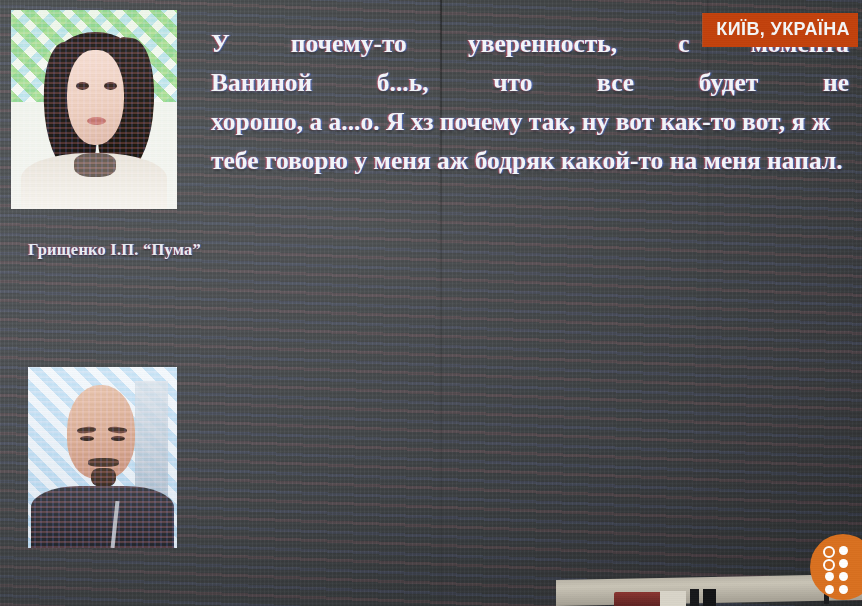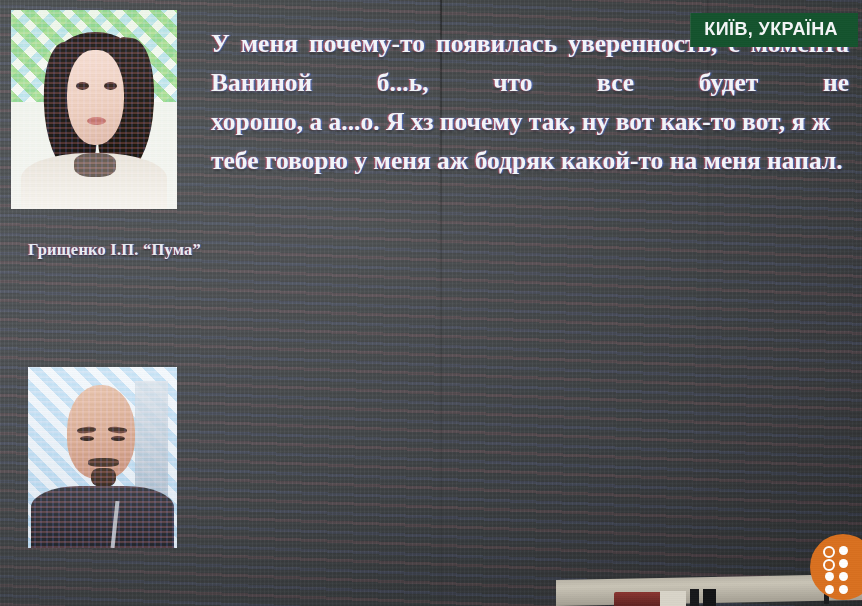--- a/index.html
+++ b/index.html
@@ -159,22 +159,22 @@
     white-space:nowrap;
   }
   .qline.just{
     display:flex;justify-content:space-between;white-space:normal;
   }
   .qline.just > span{display:inline-block;}
 
   
   #loc-badge{
     position:absolute;right:4px;top:13px;
-    background:#14532d;
-    padding:6px 20px 7px 13px;
+    background:#c2410c;
+    padding:6px 8px 7px 13px;
     border-left:1px solid rgba(120,120,120,.25);
   }
   #loc-badge span{
     font-family:"Liberation Sans",sans-serif;
     font-weight:700;font-size:18px;letter-spacing:.4px;
     color:#f4f6f7;
   }
 
   
   #desk{
@@ -262,23 +262,21 @@
       <div id="p2-zip"></div>
     </div>
     <div class="wash"></div>
     <div class="glow"></div>
   </div>
 
 
   <div id="quote">
     <div class="qline just">
       <span>У</span>
-      <span>меня</span>
       <span>почему-то</span>
-      <span>появилась</span>
       <span>уверенность,</span>
       <span>с</span>
       <span>момента</span>
     </div>
     <div class="qline just">
       <span>Ваниной</span>
       <span>б...ь,</span>
       <span>что</span>
       <span>все</span>
       <span>будет</span>

